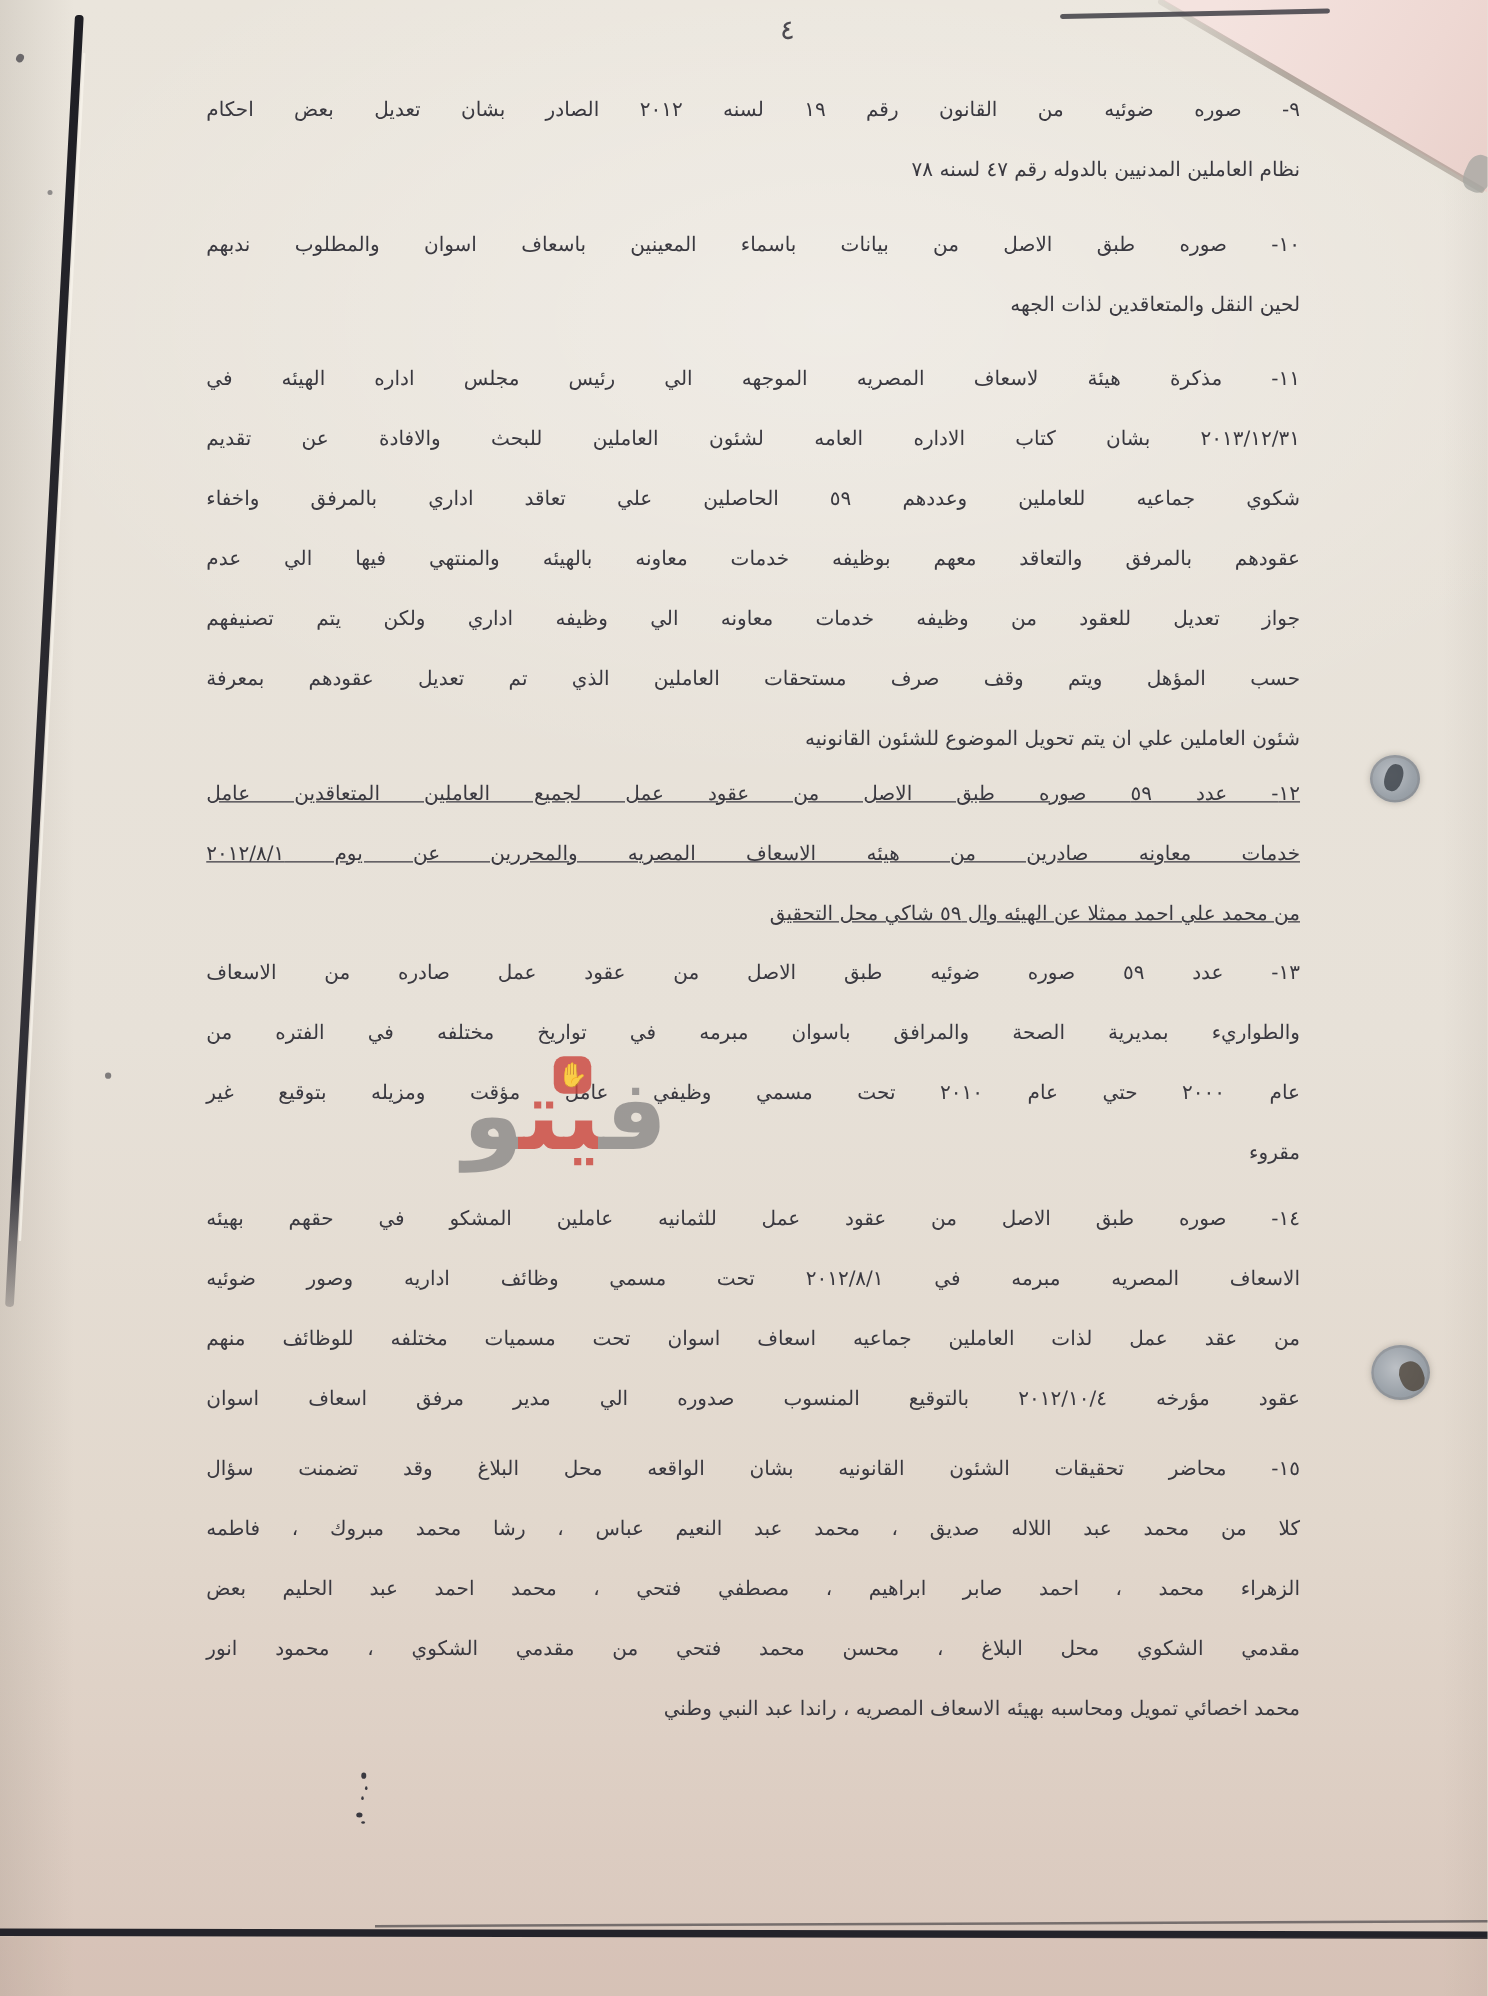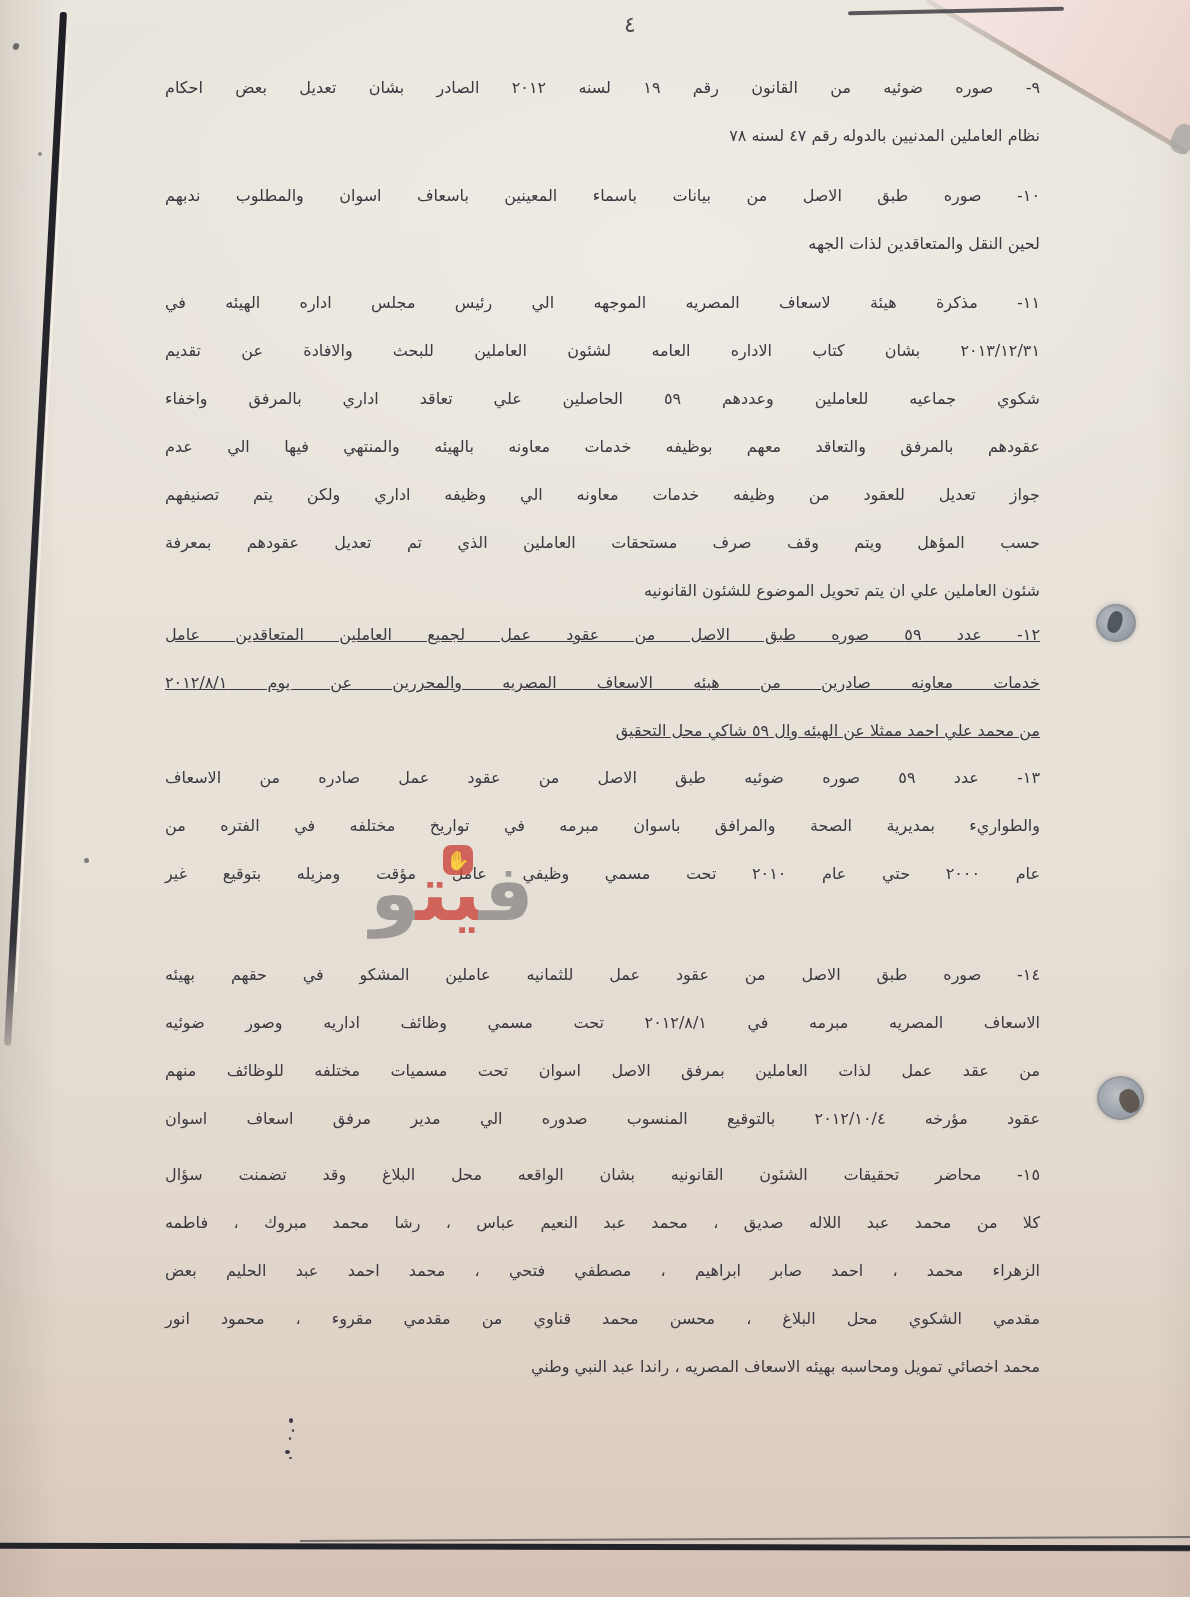--- a/index.html
+++ b/index.html
@@ -145,34 +145,35 @@
   <div class="item i12">
     <div class="ln l-j">١٢- عدد ٥٩ صوره طبق الاصل من عقود عمل لجميع العاملين المتعاقدين عامل</div>
     <div class="ln l-j">خدمات معاونه صادرين من هيئه الاسعاف المصريه والمحررين عن يوم ٢٠١٢/٨/١</div>
     <div class="ln l-r">من محمد علي احمد ممثلا عن الهيئه وال ٥٩ شاكي محل التحقيق</div>
   </div>
 
   <div class="item i13">
     <div class="ln l-j">١٣- عدد ٥٩ صوره ضوئيه طبق الاصل من عقود عمل صادره من الاسعاف</div>
     <div class="ln l-j">والطواريء بمديرية الصحة والمرافق باسوان مبرمه في تواريخ مختلفه في الفتره من</div>
     <div class="ln l-j">عام ٢٠٠٠ حتي عام ٢٠١٠ تحت مسمي وظيفي عامل مؤقت ومزيله بتوقيع غير</div>
+    <div class="ln l-r">مقروء</div>
   </div>
 
   <div class="item i14">
     <div class="ln l-j">١٤- صوره طبق الاصل من عقود عمل للثمانيه عاملين المشكو في حقهم بهيئه</div>
     <div class="ln l-j">الاسعاف المصريه مبرمه في ٢٠١٢/٨/١ تحت مسمي وظائف اداريه وصور ضوئيه</div>
-    <div class="ln l-j">من عقد عمل لذات العاملين بمرفق الاصل اسوان تحت مسميات مختلفه للوظائف منهم</div>
+    <div class="ln l-j">من عقد عمل لذات العاملين جماعيه اسعاف اسوان تحت مسميات مختلفه للوظائف منهم</div>
     <div class="ln l-j">عقود مؤرخه ٢٠١٢/١٠/٤ بالتوقيع المنسوب صدوره الي مدير مرفق اسعاف اسوان</div>
   </div>
 
   <div class="item i15">
     <div class="ln l-j">١٥- محاضر تحقيقات الشئون القانونيه بشان الواقعه محل البلاغ وقد تضمنت سؤال</div>
     <div class="ln l-j">كلا من محمد عبد اللاله صديق ، محمد عبد النعيم عباس ، رشا محمد مبروك ، فاطمه</div>
     <div class="ln l-j">الزهراء محمد ، احمد صابر ابراهيم ، مصطفي فتحي ، محمد احمد عبد الحليم بعض</div>
-    <div class="ln l-j">مقدمي الشكوي محل البلاغ ، محسن محمد قناوي من مقدمي مقروء ، محمود انور</div>
+    <div class="ln l-j">مقدمي الشكوي محل البلاغ ، محسن محمد فتحي من مقدمي الشكوي ، محمود انور</div>
     <div class="ln l-r">محمد اخصائي تمويل ومحاسبه بهيئه الاسعاف المصريه ، راندا عبد النبي وطني</div>
   </div>
 
 </div>
 
 <div class="watermark">
   <div class="wm-text">فيتو</div>
   <div class="wm-hand">✋</div>
 </div>
 

